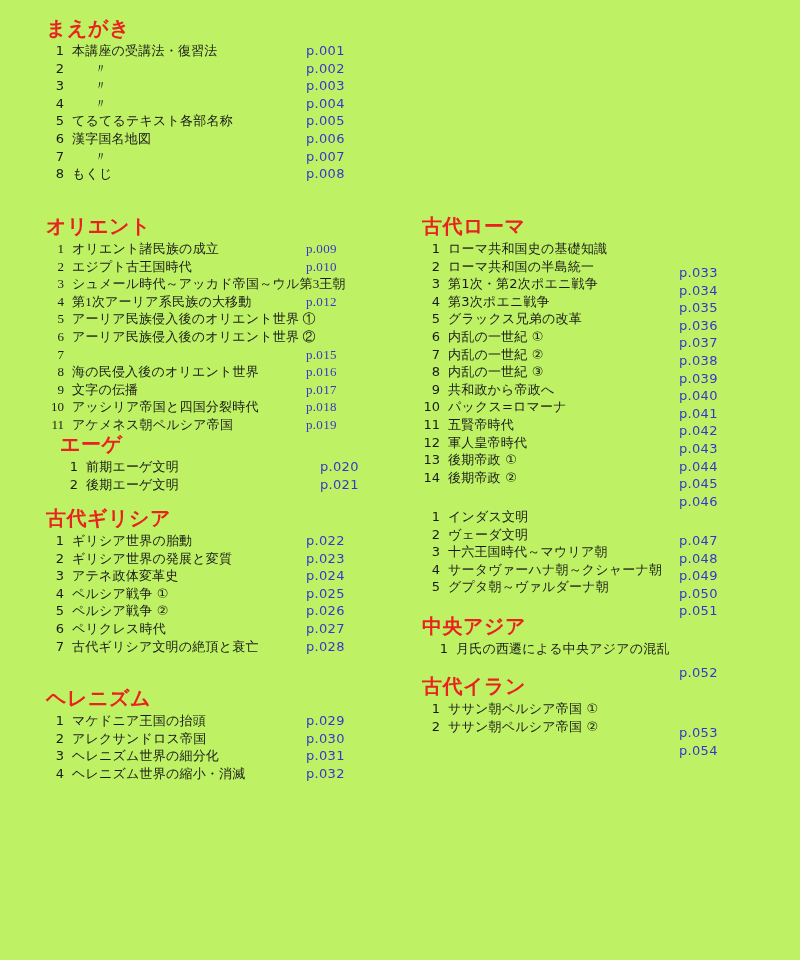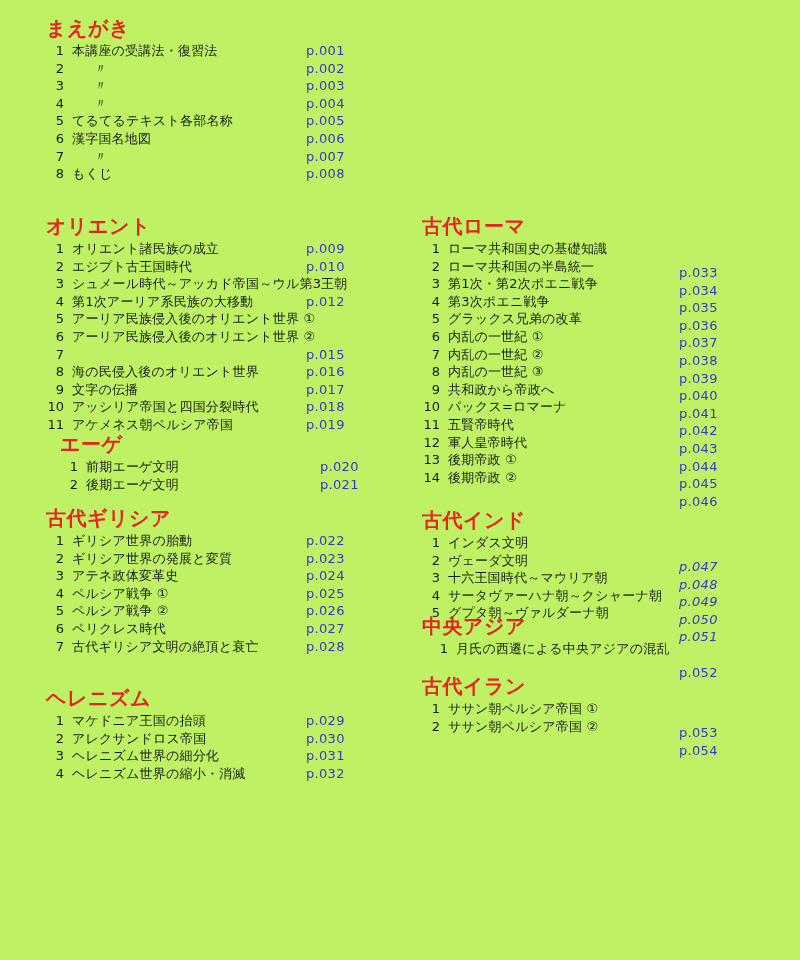--- a/index.html
+++ b/index.html
@@ -75,33 +75,33 @@
     letter-spacing: 0.3px;
   }
   .row { position: relative; }
 
   
   .col-left  .pageno { left: 268px; text-align: right; }
   .col-right .pageno { left: 268px; margin-top: 24px; }
 
   
   #sec-maegaki      { left: 38px;  top: 16px;  width: 360px; }
-  #sec-orient       { left: 38px;  top: 214px; width: 380px; }
+  #sec-orient       { left: 38px;  top: 214px; width: 380px; font-family: Liberation Serif, serif; }
   #sec-aegean       { left: 38px;  top: 432px; width: 360px; margin-left: 14px; }
   #sec-greece       { left: 38px;  top: 506px; width: 360px; }
   #sec-hellenism    { left: 38px;  top: 686px; width: 360px; }
 
   #sec-rome         { left: 414px; top: 214px; width: 340px; }
   #sec-india        { left: 414px; top: 508px; width: 340px; }
   #sec-centralasia  { left: 414px; top: 614px; width: 340px; }
   #sec-iran         { left: 414px; top: 674px; width: 340px; }
 
   
   #sec-rome .pageno        { left: 265px; }
-  #sec-india .pageno       { left: 265px; font-style: italic; }
+  #sec-india .pageno       { left: 265px; }
   #sec-centralasia .pageno { left: 265px; }
   #sec-iran .pageno        { left: 265px; }
   #sec-centralasia .num    { width: 34px; }
   #sec-iran .num           { width: 26px; }
 </style>
 </head>
 <body>
 
 <div class="page">
 
@@ -355,21 +355,20 @@
           <span class="pageno">p.045</span>
         </li>
         <li class="row">
           <span class="num">14</span>
           <span class="title">後期帝政 ②</span>
           <span class="pageno">p.046</span>
         </li>
       </ul>
     </div>
     <div class="section col-right" id="sec-india">
-      <div class="sec-head">古代インド</div>
       <ul class="sec-list">
         <li class="row">
           <span class="num">1</span>
           <span class="title">インダス文明</span>
           <span class="pageno">p.047</span>
         </li>
         <li class="row">
           <span class="num">2</span>
           <span class="title">ヴェーダ文明</span>
           <span class="pageno">p.048</span>

